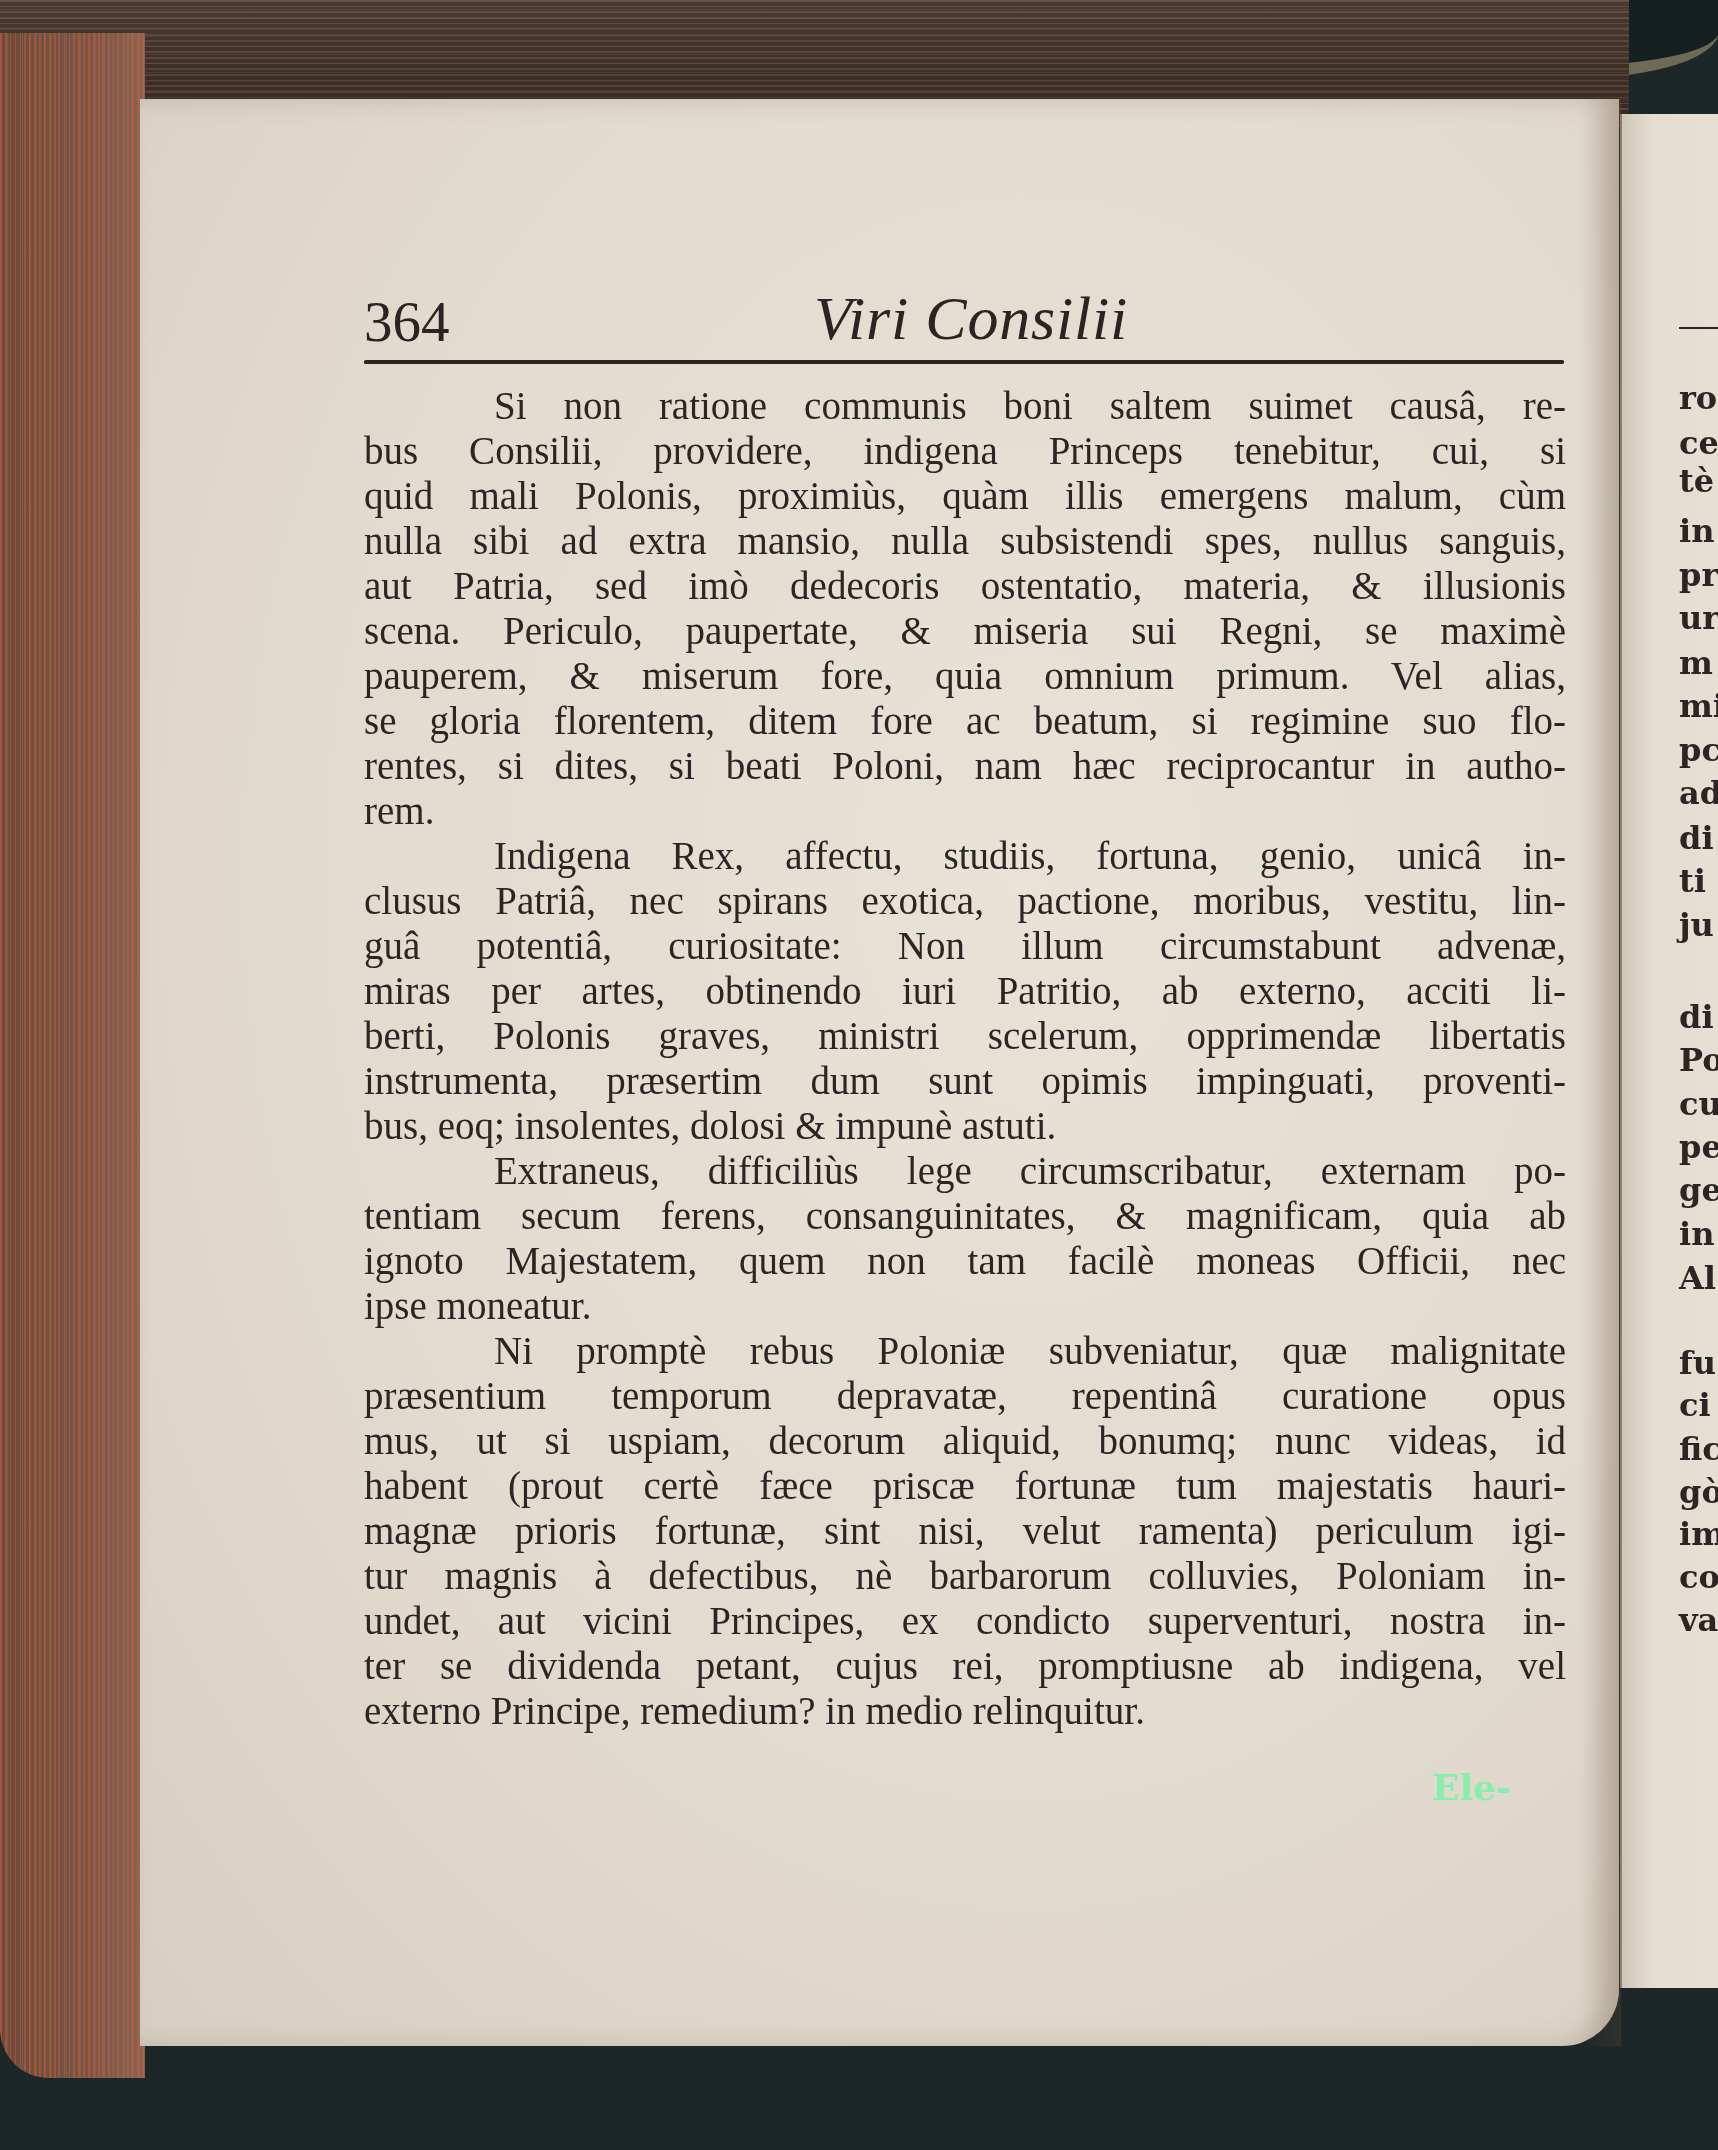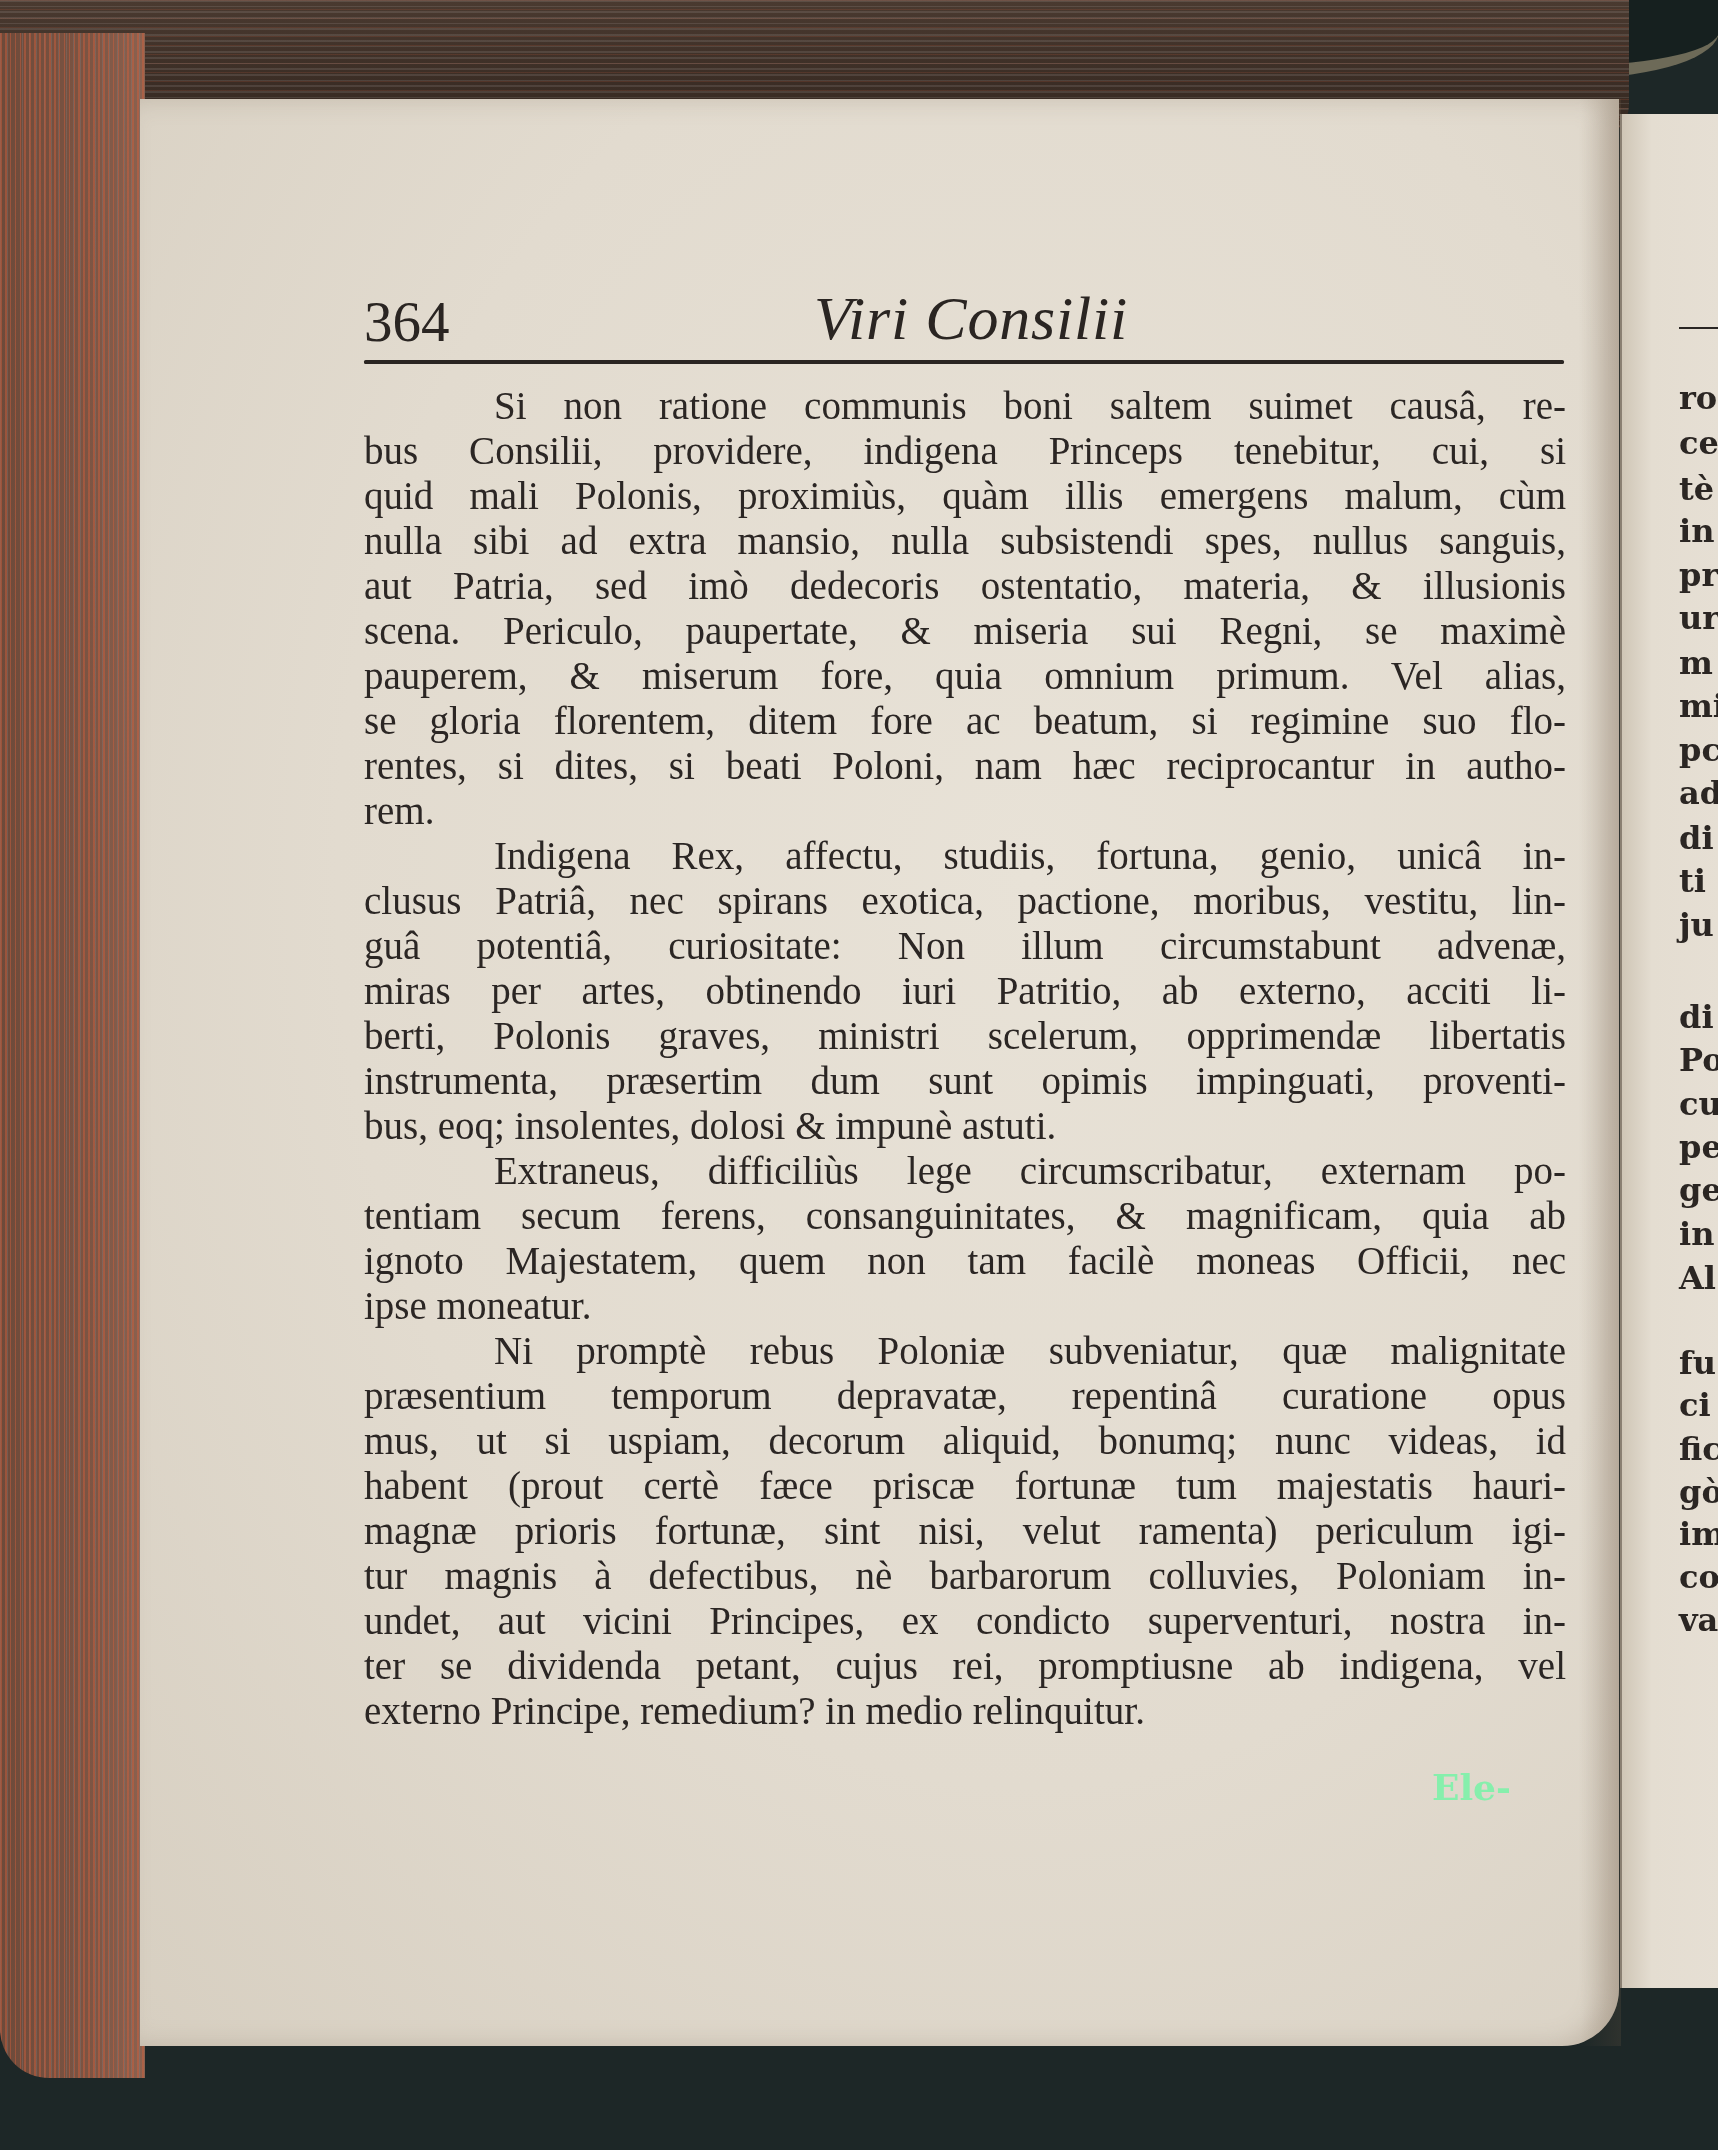--- a/index.html
+++ b/index.html
@@ -190,21 +190,21 @@
   <div class="left-edge"></div>
 
   <div class="page"></div>
   <div class="gutter-shadow"></div>
 
   <div class="facing-page">
     <div class="facing-rule"></div>
     <div class="facing-lines" id="facing-lines">
         <div class="facing-line" style="top: 265px;">ro</div>
         <div class="facing-line" style="top: 310px;">ce</div>
-        <div class="facing-line" style="top: 356px; text-align: center;">tè</div>
+        <div class="facing-line" style="top: 348px; text-align: center;">tè</div>
         <div class="facing-line" style="top: 398px;">in</div>
         <div class="facing-line" style="top: 442px;">pr</div>
         <div class="facing-line" style="top: 485px;">ur</div>
         <div class="facing-line" style="top: 530px;">m</div>
         <div class="facing-line" style="top: 573px;">mi</div>
         <div class="facing-line" style="top: 617px;">pc</div>
         <div class="facing-line" style="top: 660px;">ad</div>
         <div class="facing-line" style="top: 705px;">di</div>
         <div class="facing-line" style="top: 748px;">ti</div>
         <div class="facing-line" style="top: 792px;">ju</div>

